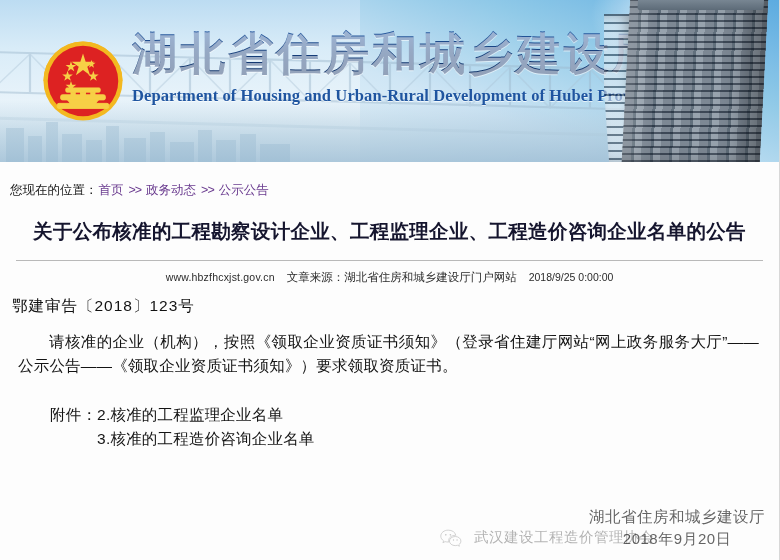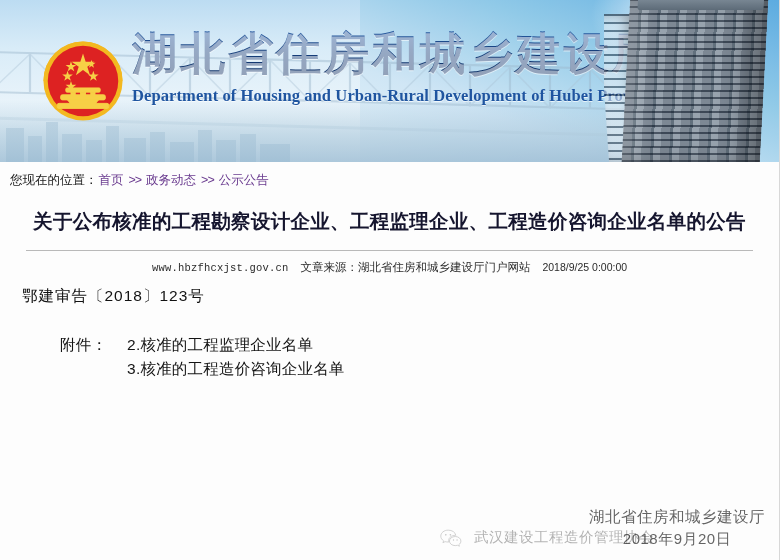--- a/index.html
+++ b/index.html
@@ -128,41 +128,41 @@
     font-size: 16.5px;
     font-weight: 700;
     letter-spacing: .1px;
     color: #1f55a0;
     text-shadow: 0 1px 0 rgba(255,255,255,.7);
     white-space: nowrap;
   }
 
   
   .breadcrumb {
-    padding: 10px 0 10px 10px;
+    padding: 20px 0 10px 10px;
     font-size: 12.5px;
     color: #222;
     white-space: nowrap;
     background: #fdfdfd;
   }
   .breadcrumb .label { color: #1a1a1a; }
   .breadcrumb a {
     color: #6a3b8f;
     text-decoration: none;
     margin: 0 1px;
   }
   .breadcrumb .sep {
     color: #6a3b8f;
     margin: 0 4px;
     letter-spacing: -1px;
   }
 
   
   .article {
-    padding: 0 22px;
+    padding: 0 12px;
   }
   .article-title {
     margin: 8px 10px 0 10px;
     text-align: center;
     font-family: "DejaVu Serif", "Liberation Serif", serif;
     font-size: 19.5px;
     font-weight: 700;
     color: #15152e;
     line-height: 1.5;
     letter-spacing: .3px;
@@ -174,21 +174,21 @@
   }
   .meta {
     margin-top: 9px;
     text-align: center;
     font-size: 11.5px;
     color: #2b2b2b;
     font-family: "Liberation Serif", "DejaVu Serif", serif;
     white-space: nowrap;
   }
   .meta .url {
-    font-family: Liberation Mono, monospace;
+    font-family: Liberation Sans, sans-serif;
     font-size: 10.5px;
     letter-spacing: .2px;
   }
   .meta .gap { display: inline-block; width: 12px; }
   .meta .date {
     font-family: Liberation Sans, sans-serif;
     font-size: 10.5px;
   }
 
   .docnum {
@@ -214,21 +214,21 @@
   }
 
   .attach {
     margin-top: 26px;
     padding-left: 38px;
     font-size: 15.5px;
     line-height: 1.5;
     color: #141414;
     letter-spacing: .2px;
   }
-  .attach-row { display: flex; gap: 20px; }
+  .attach-row { display: flex; }
   .attach-key { white-space: nowrap; }
   .attach-list { margin: 0; padding: 0; list-style: none; }
   .attach-list li { white-space: nowrap; }
 
   
   .signature {
     position: absolute;
     right: 14px;
     bottom: 10px;
     text-align: center;
@@ -373,20 +373,21 @@
 
     <div class="rule"></div>
 
     <div class="meta">
       <span class="url">www.hbzfhcxjst.gov.cn</span><span class="gap"></span><span>文章来源：</span><span>湖北省住房和城乡建设厅门户网站</span><span class="gap"></span><span class="date">2018/9/25 0:00:00</span>
     </div>
 
     <div class="docnum">鄂建审告〔2018〕123号</div>
 
     <div class="body">
+      <p>请核准的企业（机构），按照《领取企业资质证书须知》（登录省住建厅网站“网上政务服务大厅”——公示公告——《领取企业资质证书须知》）要求领取资质证书。</p>
     </div>
 
     <div class="attach">
       <div class="attach-row">
         <span class="attach-key">附件：</span>
         <ul class="attach-list">
           <li>2.核准的工程监理企业名单</li>
           <li>3.核准的工程造价咨询企业名单</li>
         </ul>
       </div>

